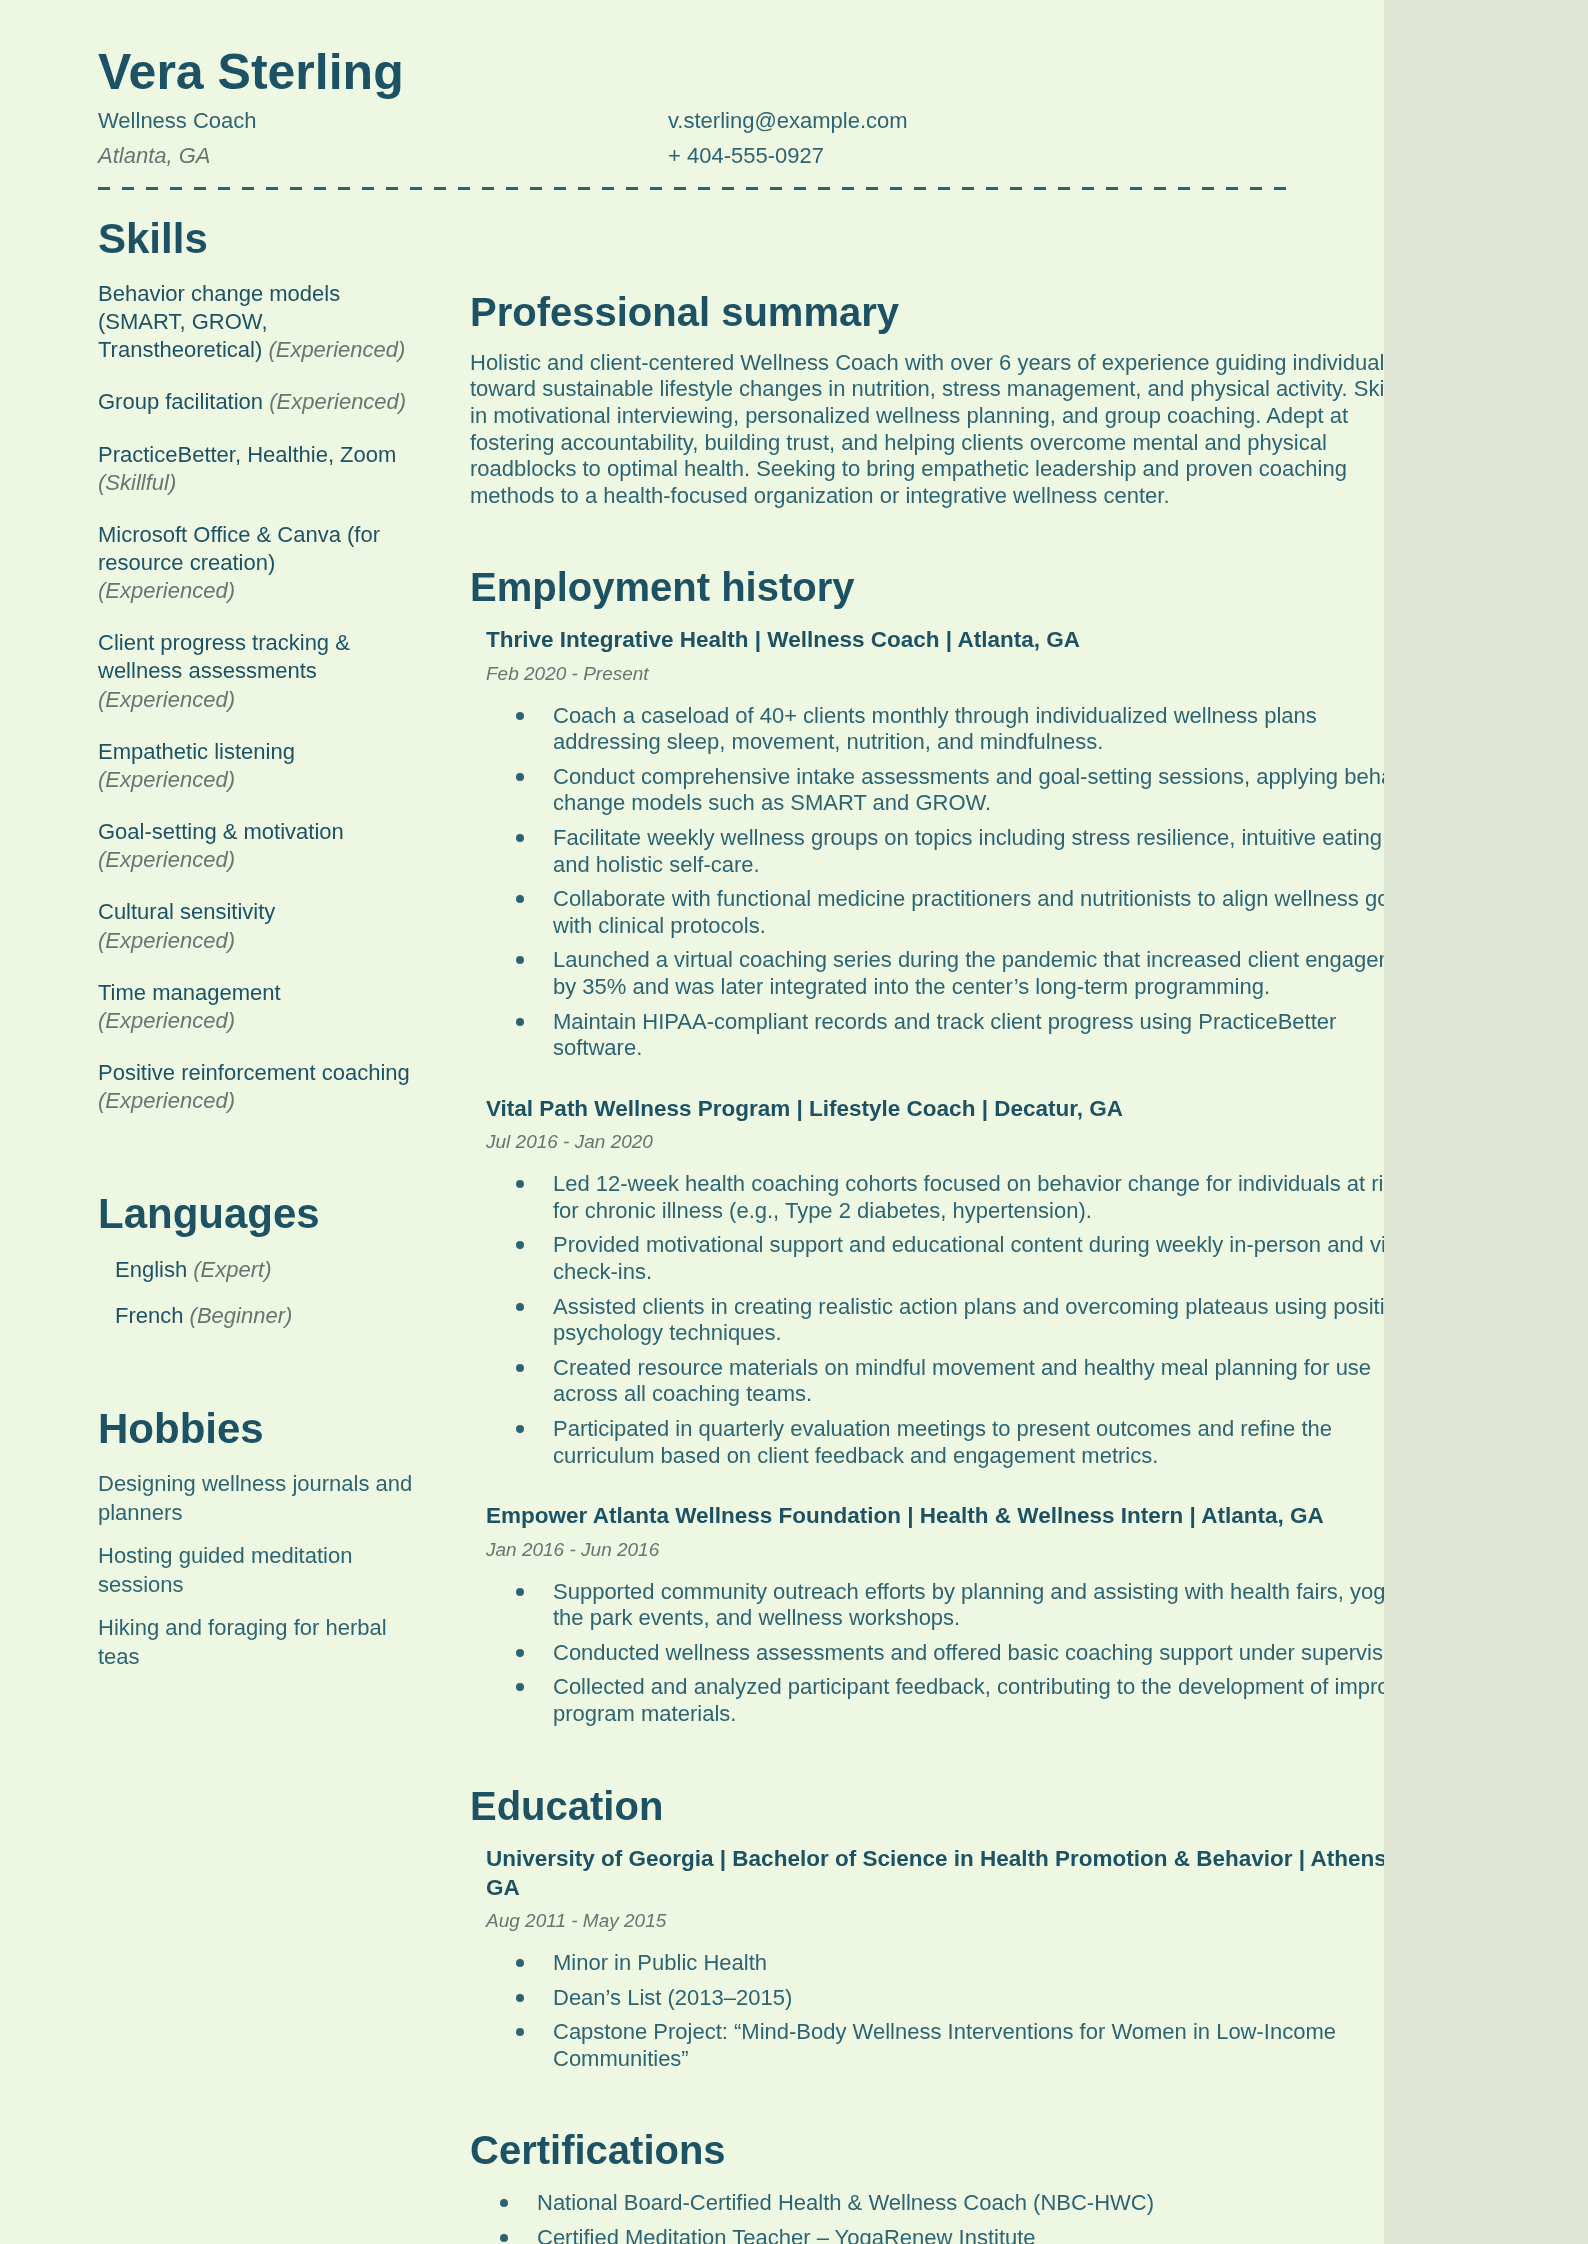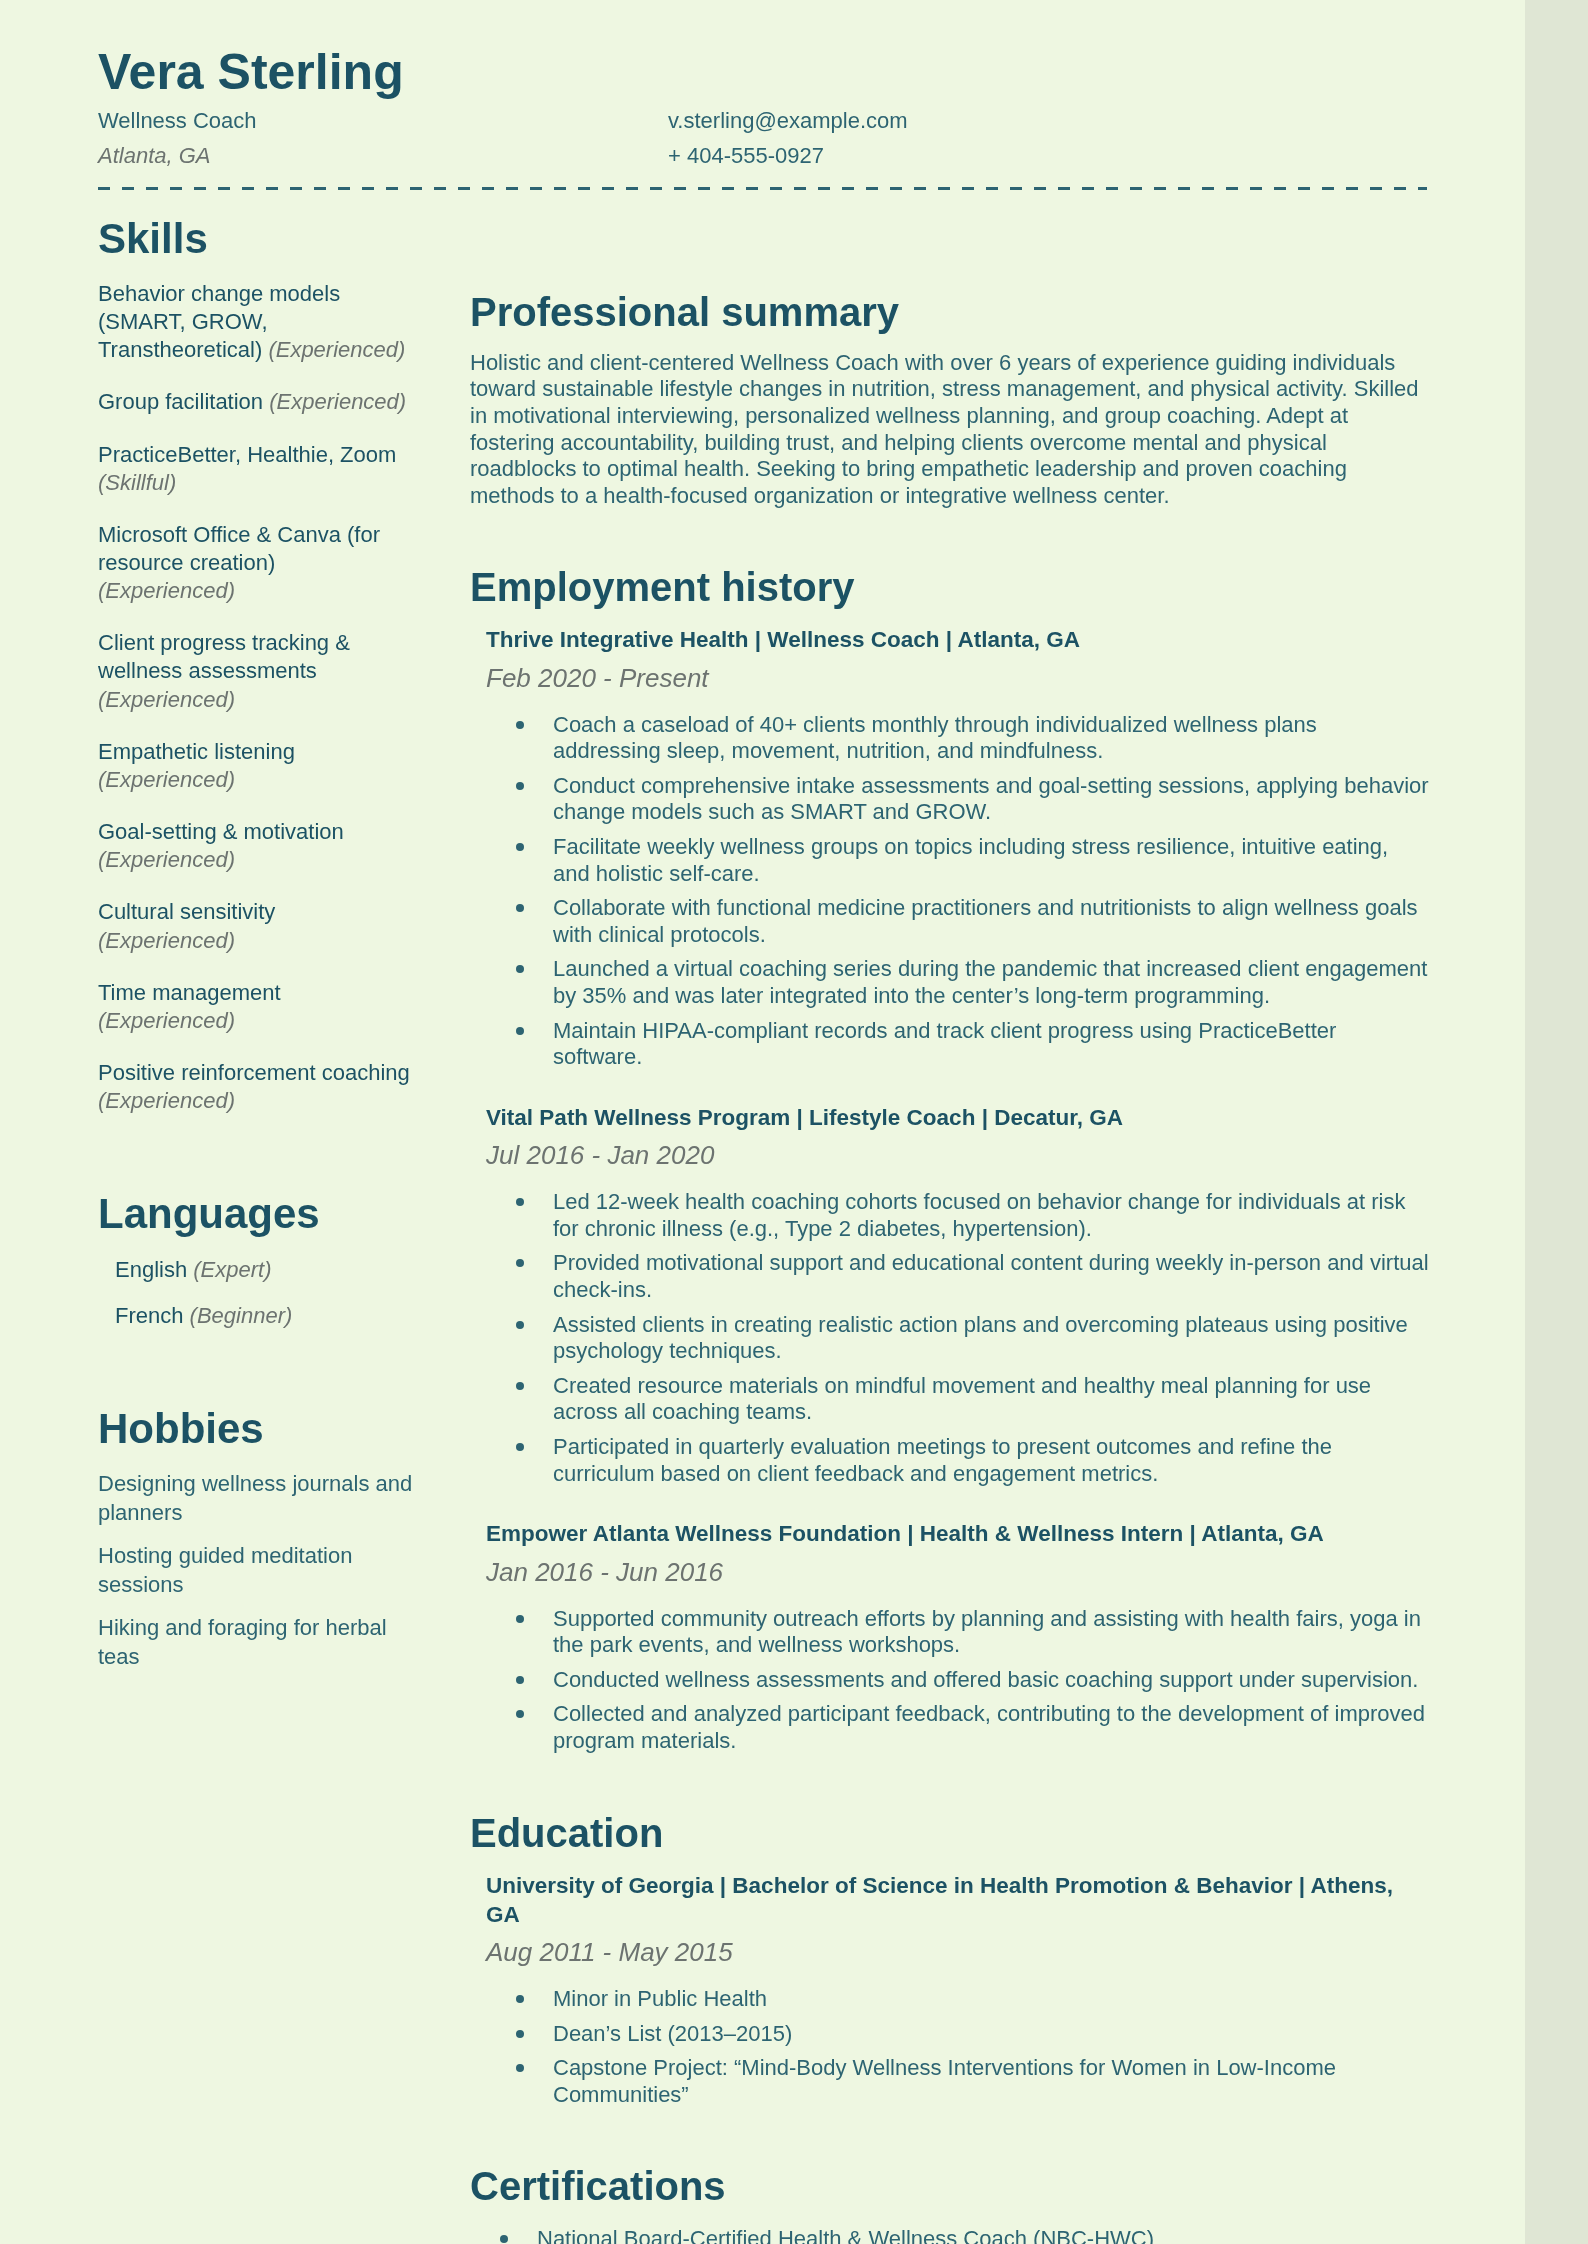--- a/index.html
+++ b/index.html
@@ -3,21 +3,21 @@
 <meta charset="utf-8">
 <style>
   :root{
     --bg:#eef7e1;
     --heading:#1c5264;
     --body:#2d6472;
     --muted:#6c7370;
   }
   html,body{margin:0;padding:0;background:#dfe6d4;}
   .page{
-    width:1525px;height:2244px;box-sizing:border-box;
+    width:1384px;height:2244px;box-sizing:border-box;
     background:var(--bg);
     padding:46px 98px 40px 98px;
     font-family:"Liberation Sans",sans-serif;
     color:var(--body);
     overflow:hidden;
   }
   
   .name{font-size:50px;line-height:1.05;font-weight:bold;color:var(--heading);margin:0;}
   .header-meta{display:flex;margin-top:8px;font-size:22px;line-height:1.3;gap:36px;}
   .meta-left{width:534px;}
@@ -42,21 +42,21 @@
   .plain-list{list-style:none;margin:0;padding:0;font-size:22px;line-height:1.28;}
   .skill{margin-bottom:24px;}
   .skill-name,.lang-name{font-weight:normal;color:var(--heading);}
   .level{font-style:italic;color:var(--muted);}
   .lang{margin-bottom:18px;margin-left:17px;}
   .hobby{margin-bottom:15px;line-height:1.3;color:var(--body);}
   
   .summary{font-size:22px;line-height:1.21;margin:0;color:var(--body);}
   .job{margin-bottom:32px;margin-left:16px;}
   .job-title{font-size:22.5px;line-height:1.3;margin:0;color:var(--heading);font-weight:bold;}
-  .dates{font-size:26px;font-style:italic;color:var(--muted);margin-top:8px;}
+  .dates{font-size:19px;font-style:italic;color:var(--muted);margin-top:8px;}
   .bullets{list-style:none;margin:18px 0 0 0;padding:0;font-size:22px;line-height:1.21;}
   .bullets li{position:relative;padding-left:67px;margin-bottom:8px;}
   .bullets li::before{
     content:"";position:absolute;left:30px;top:9px;
     width:8px;height:8px;border-radius:50%;background:var(--body);
   }
 </style>
 </head>
 <body>
 

